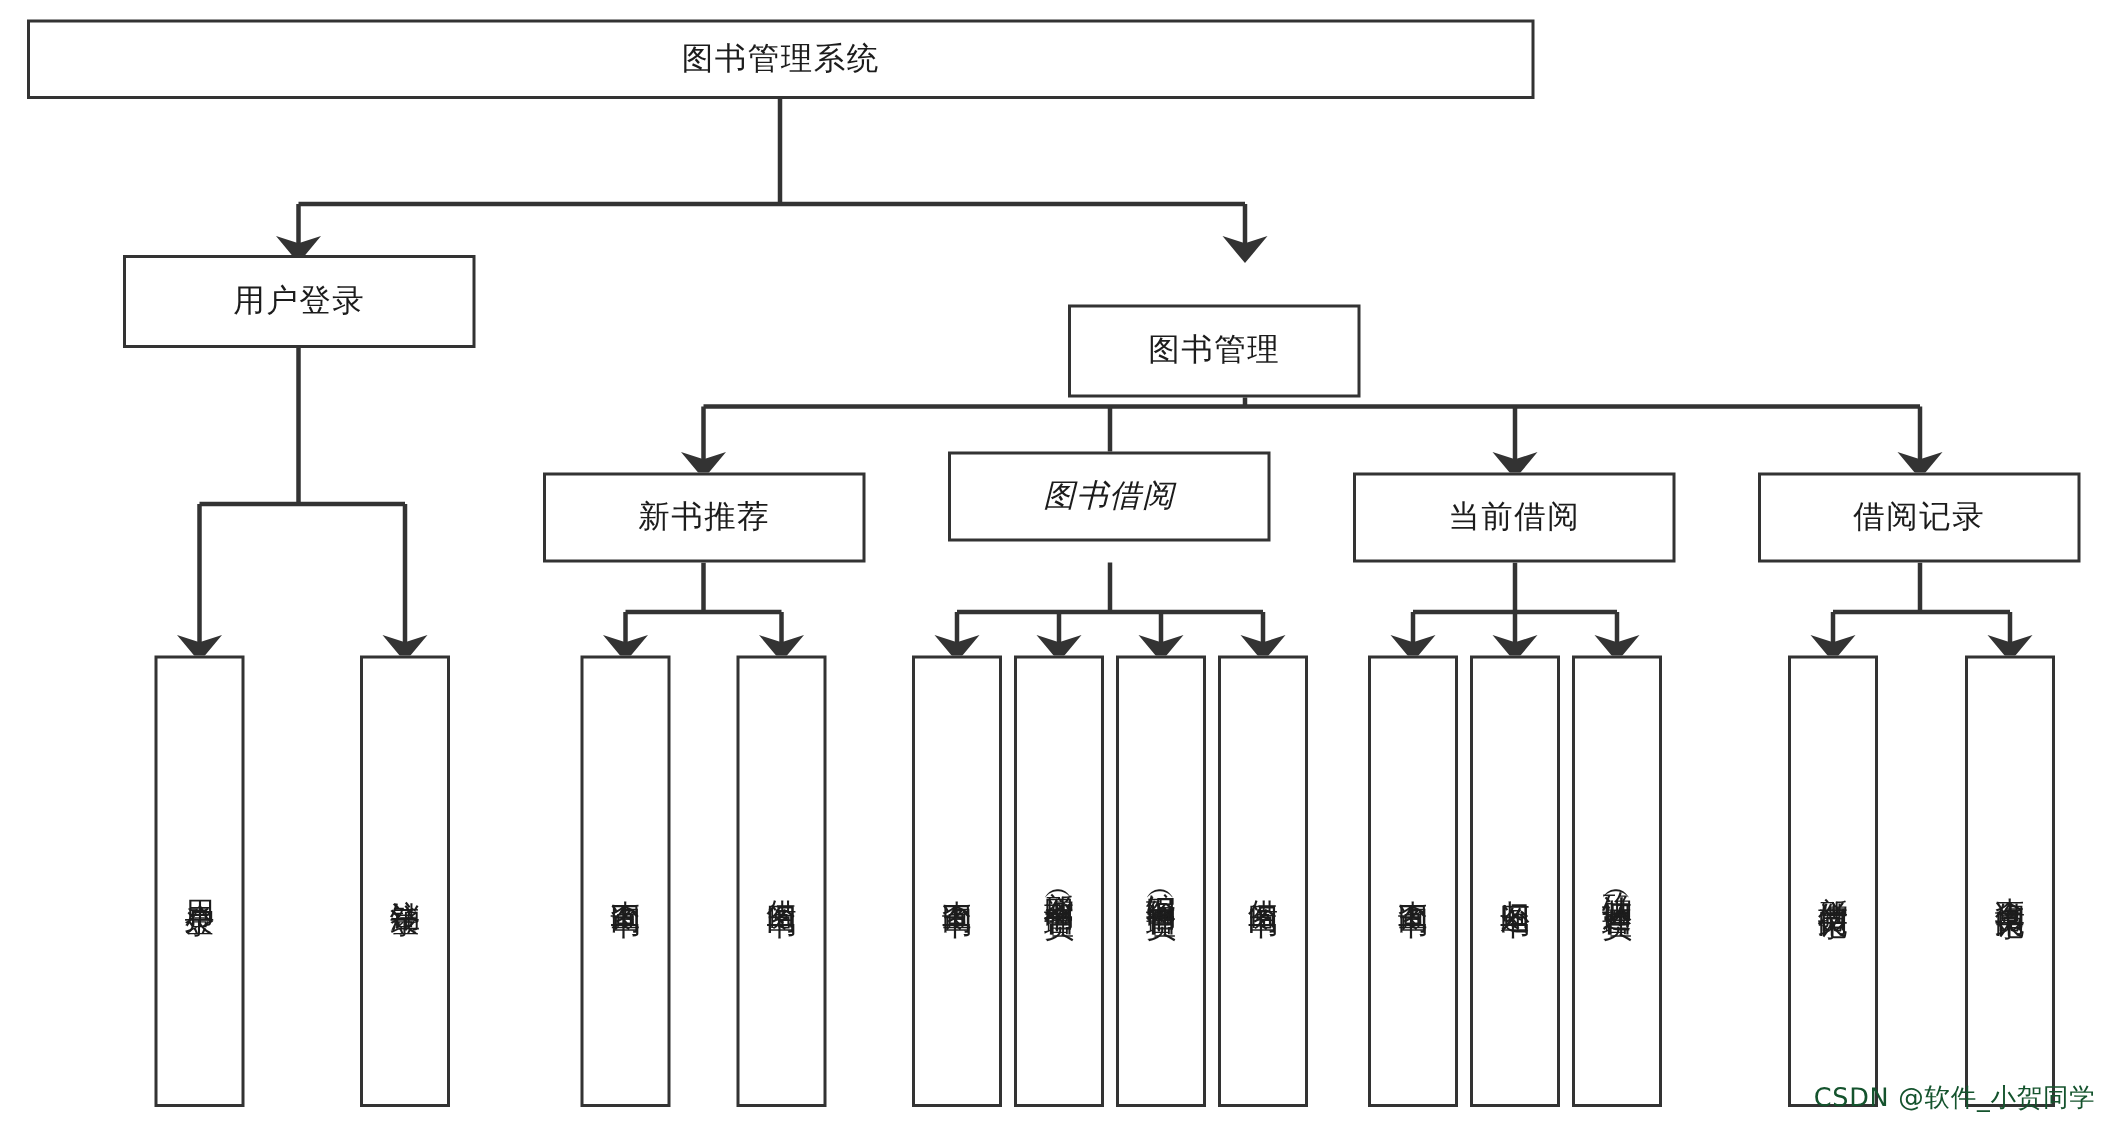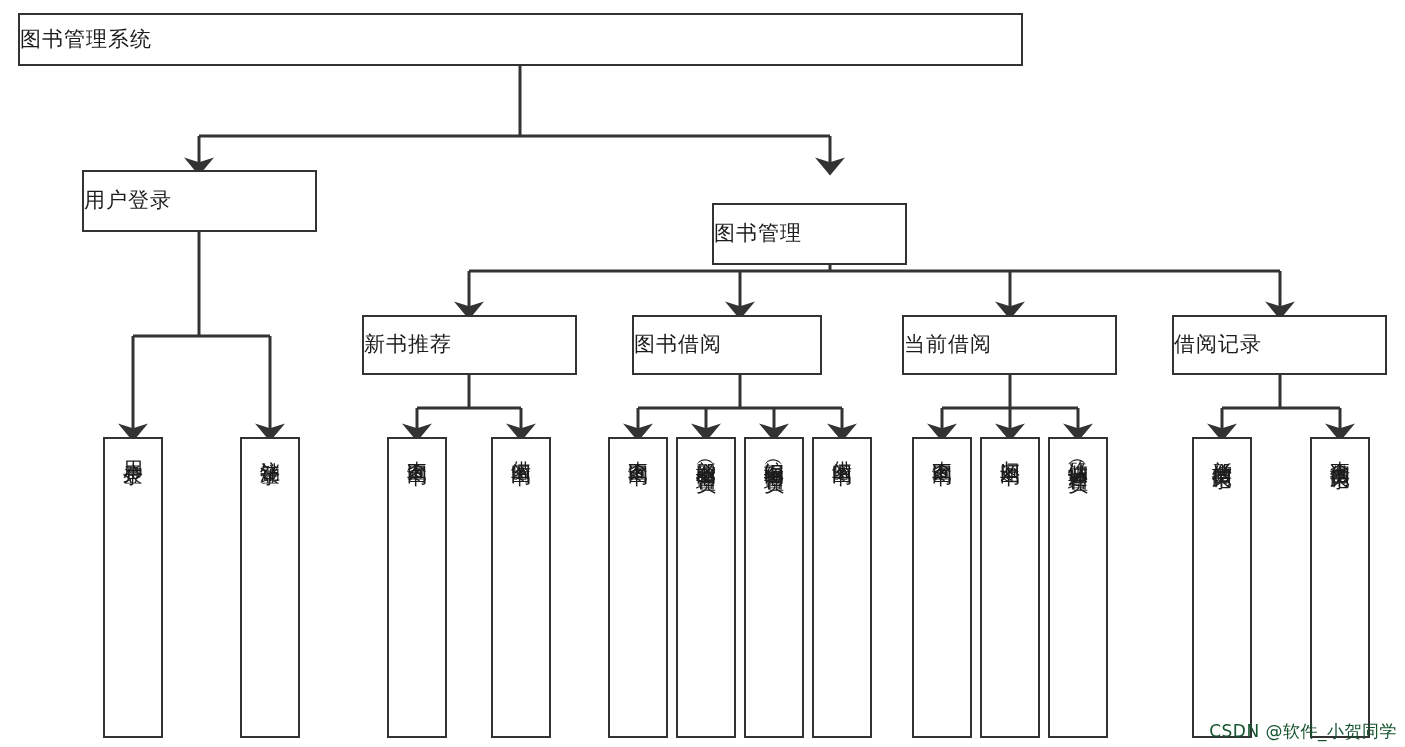--- a/index.html
+++ b/index.html
@@ -21,20 +21,21 @@
     width:1405px;height:747px;
     pointer-events:none;
   }
   .node{
     position:absolute;
     box-sizing:border-box;
     border:2px solid #333333;
     background:#ffffff;
     display:flex;
     align-items:center;
+    justify-content:center;
     text-align:center;
     color:#1c1c1c;
   }
   .node.horiz{
     font-size:21px;
     letter-spacing:1px;
     line-height:1.2;
   }
   .node.vert{
     writing-mode:vertical-rl;
@@ -123,21 +124,21 @@
   <div class="node horiz" style="left:82px;top:170px;width:235px;height:62px;">
     <span>用户登录</span>
   </div>
   <div class="node horiz" style="left:712px;top:170px;width:195px;height:62px;margin-top:33px;">
     <span>图书管理</span>
   </div>
 
   <div class="node horiz" style="left:362px;top:315px;width:215px;height:60px;">
     <span>新书推荐</span>
   </div>
-  <div class="node horiz" style="left:632px;top:315px;width:190px;height:60px;">
+  <div class="node horiz" style="left:632px;top:301px;width:215px;height:60px;font-style:italic;">
     <span>图书借阅</span>
   </div>
   <div class="node horiz" style="left:1172px;top:315px;width:215px;height:60px;">
     <span>借阅记录</span>
   </div>
   <div class="node horiz" style="left:902px;top:315px;width:215px;height:60px;">
     <span>当前借阅</span>
   </div>
 
   <div class="node vert" style="left:103px;top:437px;width:60px;height:301px;">

